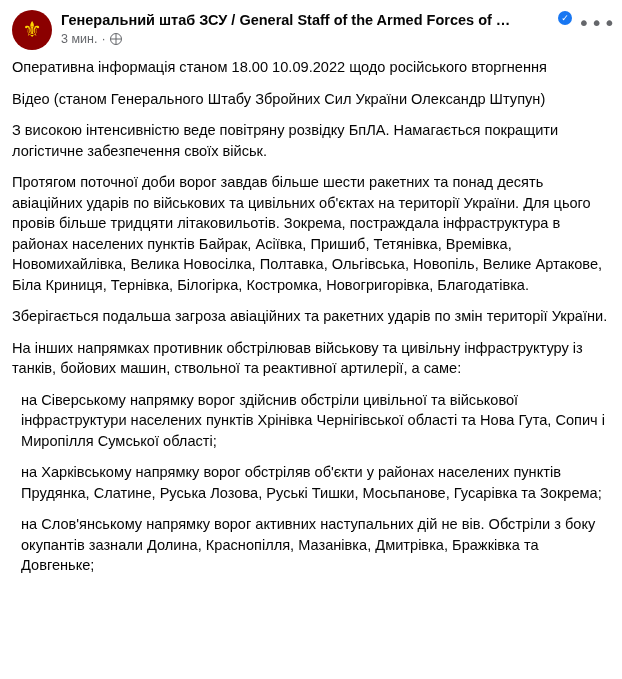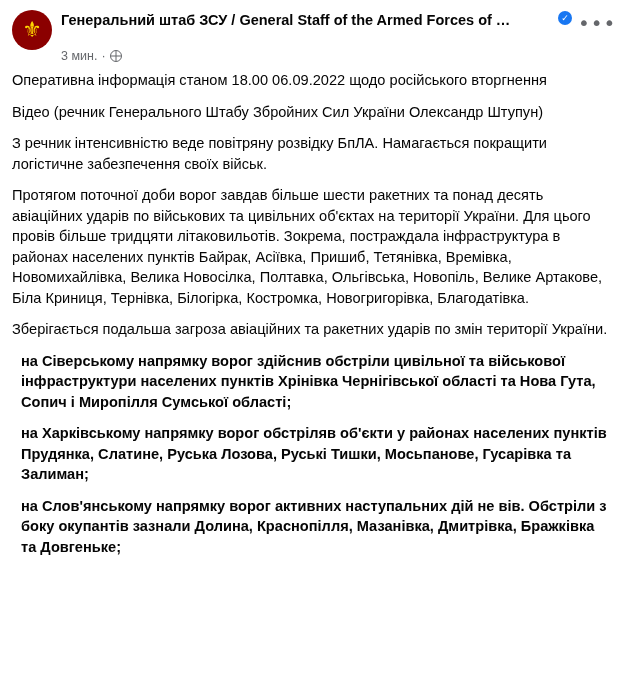--- a/index.html
+++ b/index.html
@@ -73,21 +73,21 @@
     background: #1877f2;
     color: #fff;
     font-size: 9px;
     line-height: 14px;
     text-align: center;
     font-family: "DejaVu Sans", sans-serif;
   }
   .meta-row {
     display: flex;
     align-items: center;
-    margin-top: 20px;
+    margin-top: 3px;
     color: #65676b;
     font-size: 12.5px;
     line-height: 14px;
   }
   .meta-dot {
     margin: 0 4px;
     color: #65676b;
     font-size: 12.5px;
   }
   .globe-icon {
@@ -141,21 +141,20 @@
   }
   .post-body p {
     margin: 0 0 11px 0;
   }
   .post-body p:last-child {
     margin-bottom: 0;
   }
   .bullet-line {
     margin: 0 0 11px 0;
     padding-left: 9px;
-    font-weight: bold;
   }
 </style>
 </head>
 <body>
 
 <div class="post">
 
   <div class="post-header">
     <div class="avatar">
       <span class="trident">⚜</span>
@@ -168,24 +167,25 @@
       <div class="meta-row">
         <span>3 мин.</span>
         <span class="meta-dot">·</span>
         <span class="globe-icon"></span>
       </div>
     </div>
     <div class="more-btn">•••</div>
   </div>
 
   <div class="post-body">
-    <p>Оперативна інформація станом 18.00 06.09.2022 щодо російського вторгнення</p>
-    <p>Відео (речник Генерального Штабу Збройних Сил України Олександр Штупун)</p>
-    <p>З речник інтенсивністю веде повітряну розвідку БпЛА. Намагається покращити логістичне забезпечення своїх військ.</p>
+    <p>Оперативна інформація станом 18.00 10.09.2022 щодо російського вторгнення</p>
+    <p>Відео (станом Генерального Штабу Збройних Сил України Олександр Штупун)</p>
+    <p>З високою інтенсивністю веде повітряну розвідку БпЛА. Намагається покращити логістичне забезпечення своїх військ.</p>
     <p>Протягом поточної доби ворог завдав більше шести ракетних та понад десять авіаційних ударів по військових та цивільних об'єктах на території України. Для цього провів більше тридцяти літаковильотів. Зокрема, постраждала інфраструктура в районах населених пунктів Байрак, Асіївка, Пришиб, Тетянівка, Времівка, Новомихайлівка, Велика Новосілка, Полтавка, Ольгівська, Новопіль, Велике Артакове, Біла Криниця, Тернівка, Білогірка, Костромка, Новогригорівка, Благодатівка.</p>
     <p>Зберігається подальша загроза авіаційних та ракетних ударів по змін території України.</p>
+    <p>На інших напрямках противник обстрілював військову та цивільну інфраструктуру із танків, бойових машин, ствольної та реактивної артилерії, а саме:</p>
     <p class="bullet-line">на Сіверському напрямку ворог здійснив обстріли цивільної та військової інфраструктури населених пунктів Хрінівка Чернігівської області та Нова Гута, Сопич і Миропілля Сумської області;</p>
-    <p class="bullet-line">на Харківському напрямку ворог обстріляв об'єкти у районах населених пунктів Прудянка, Слатине, Руська Лозова, Руські Тишки, Мосьпанове, Гусарівка та Залиман;</p>
+    <p class="bullet-line">на Харківському напрямку ворог обстріляв об'єкти у районах населених пунктів Прудянка, Слатине, Руська Лозова, Руські Тишки, Мосьпанове, Гусарівка та Зокрема;</p>
     <p class="bullet-line">на Слов'янському напрямку ворог активних наступальних дій не вів. Обстріли з боку окупантів зазнали Долина, Краснопілля, Мазанівка, Дмитрівка, Бражківка та Довгеньке;</p>
 
   </div>
 
 </div>
 
 </body></html>

